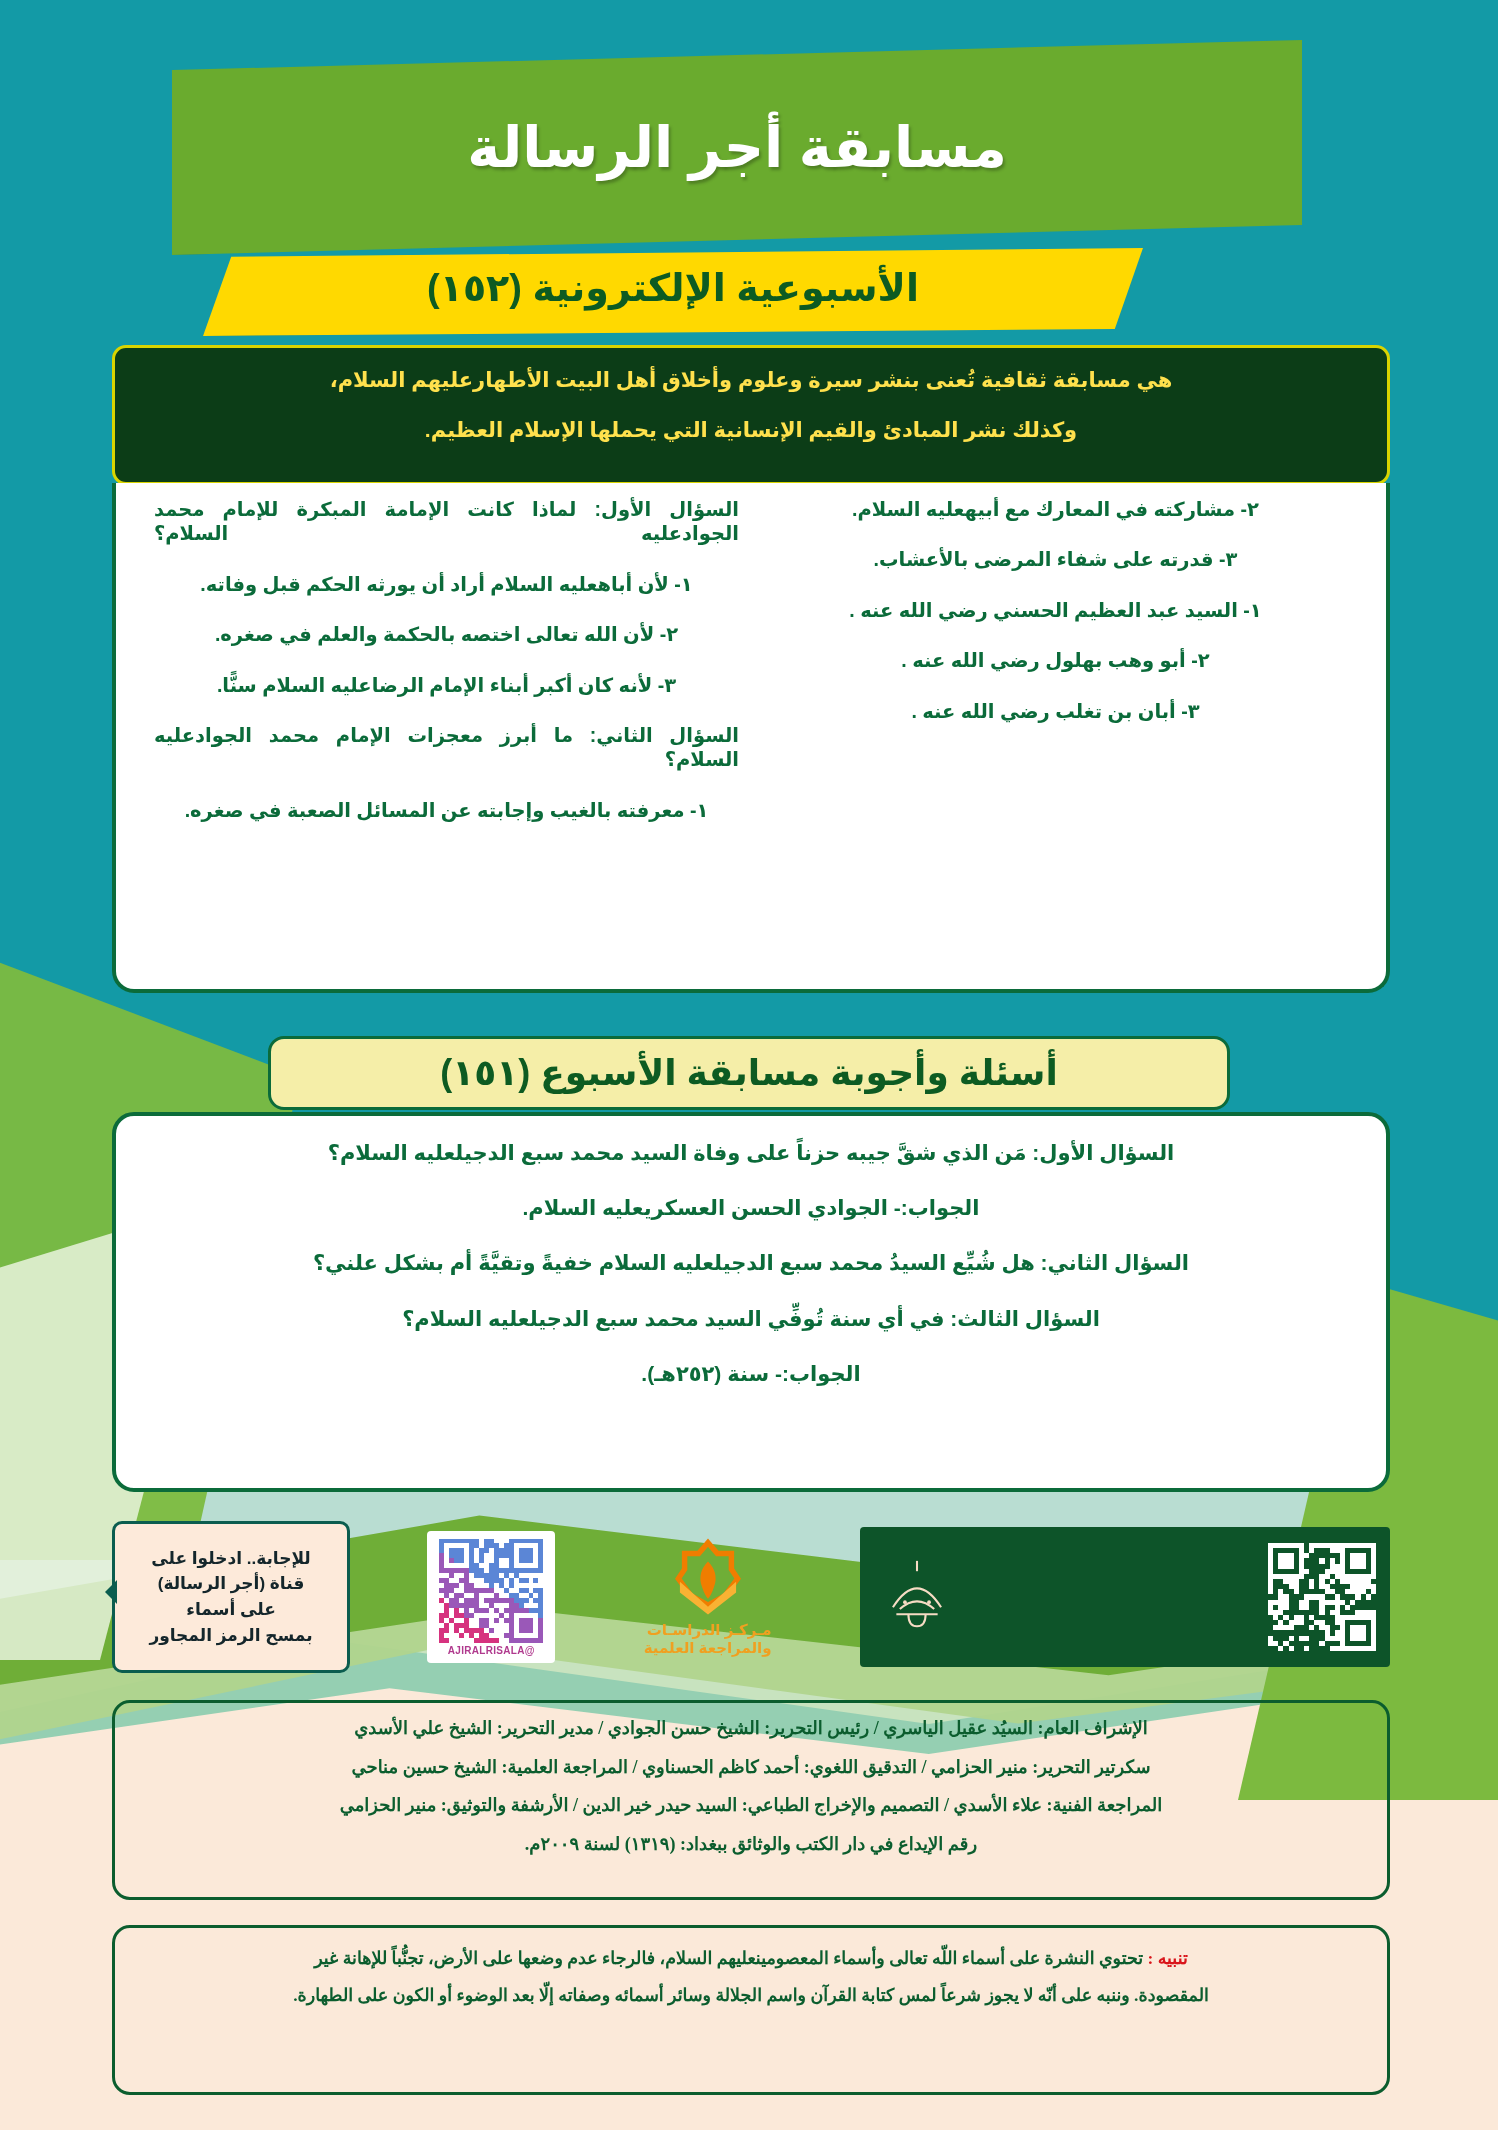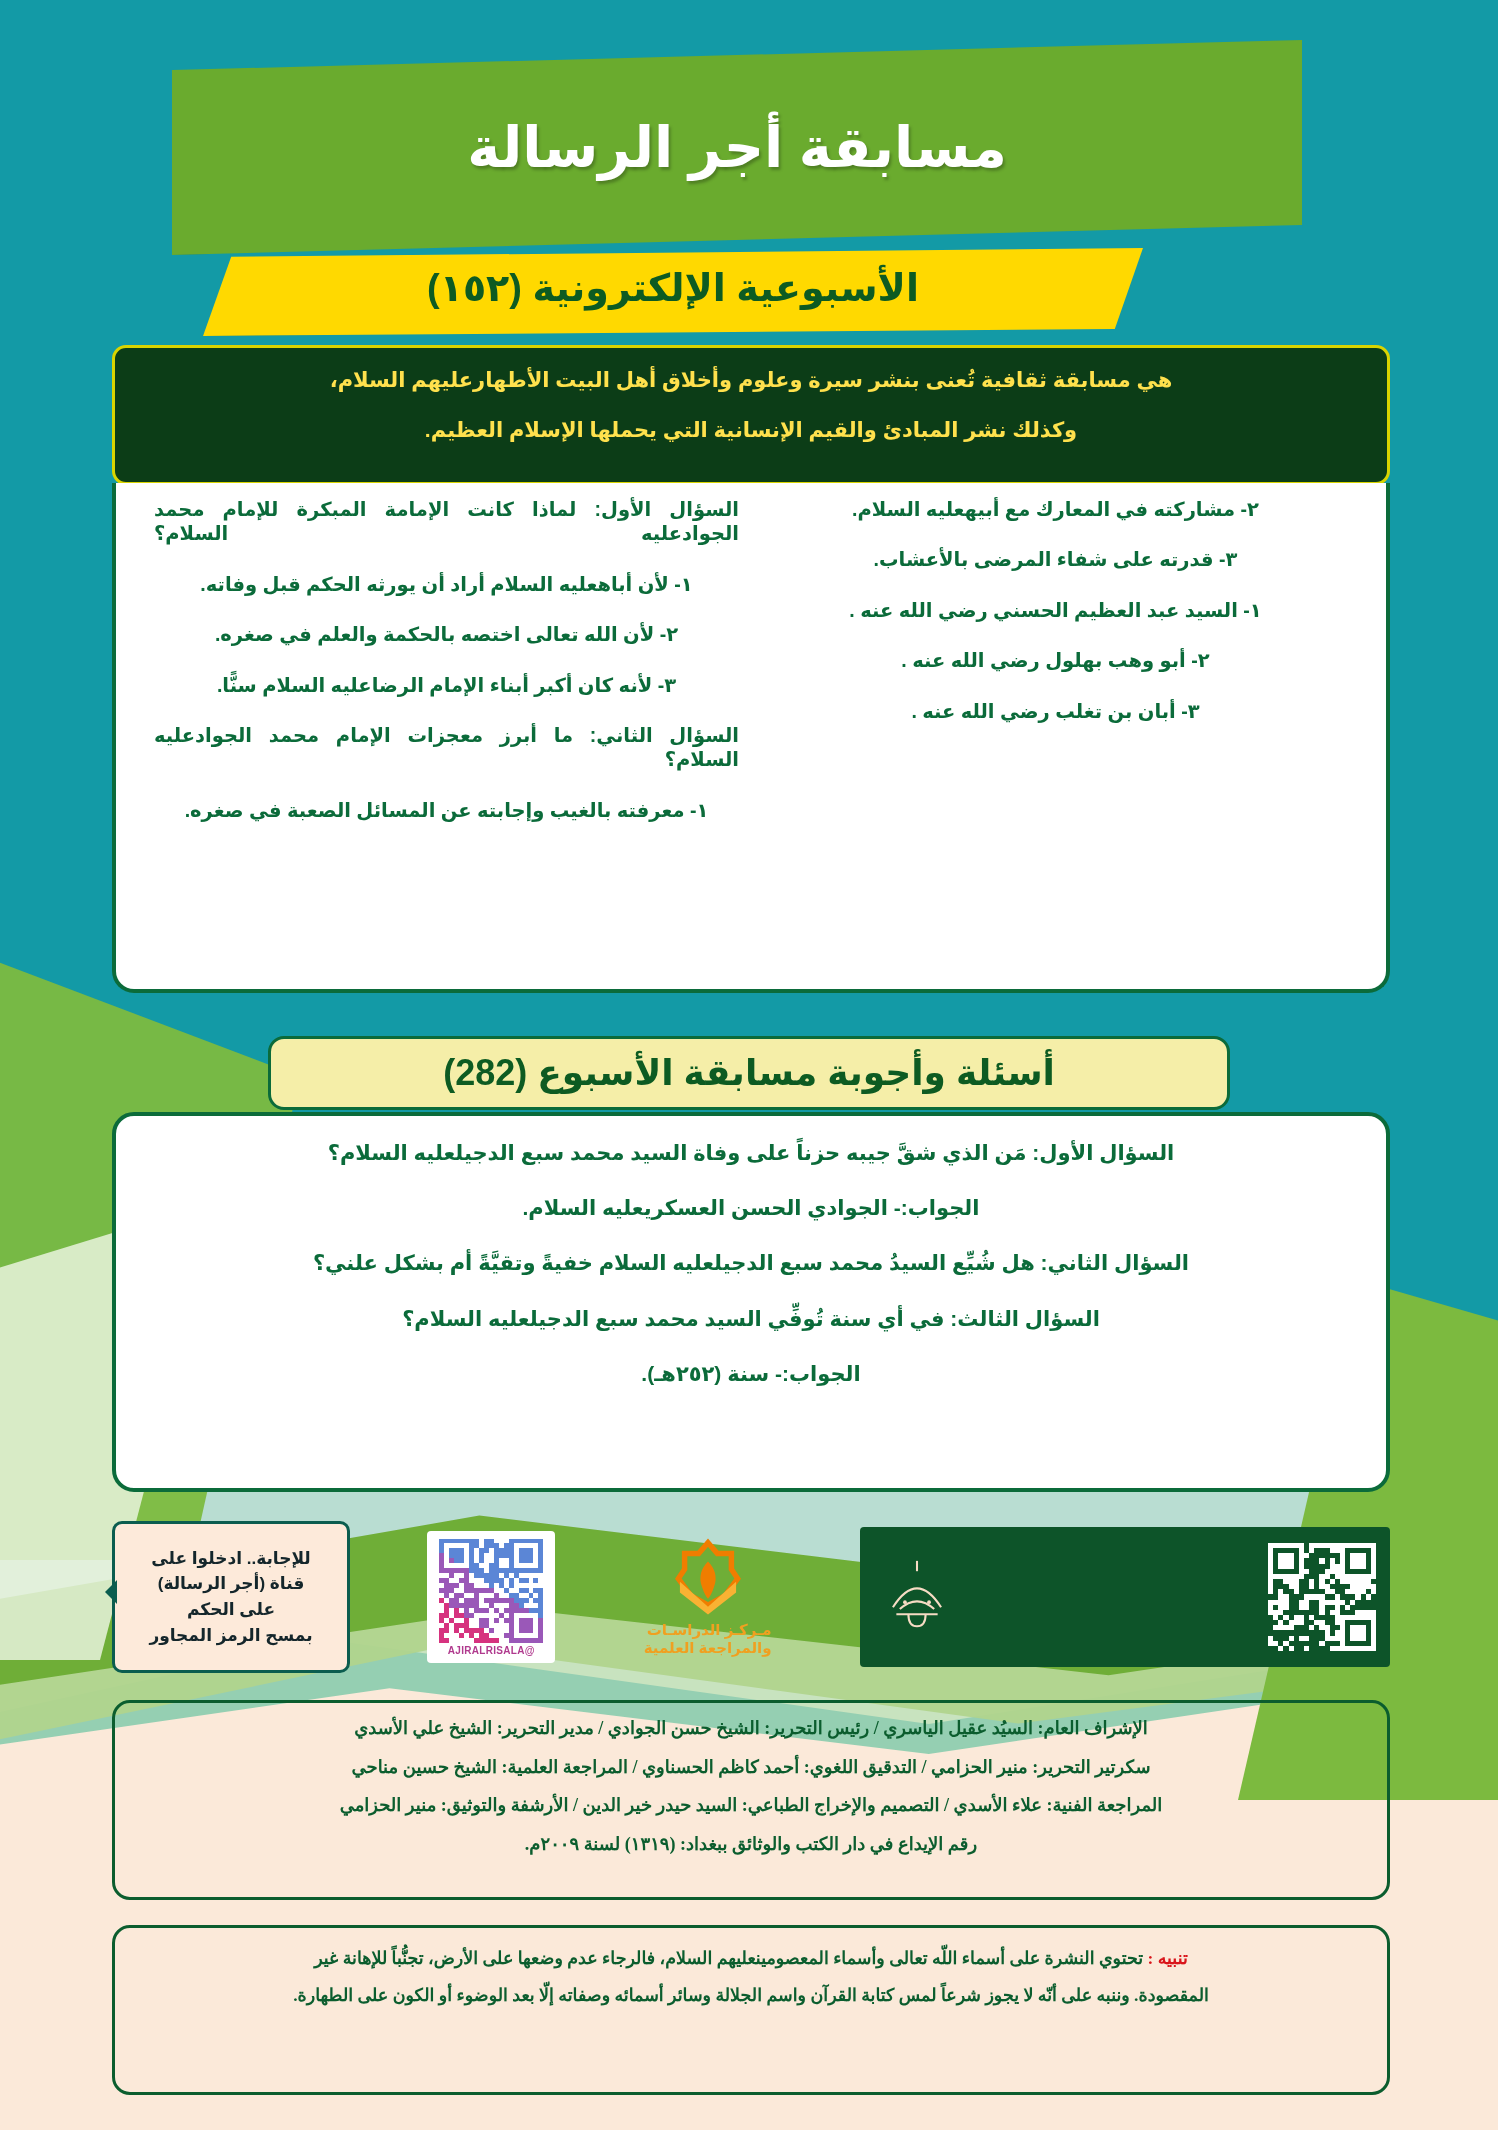--- a/index.html
+++ b/index.html
@@ -245,21 +245,21 @@
       <div class="q-line justified">السؤال الأول: لماذا كانت الإمامة المبكرة للإمام محمد الجوادعليه السلام؟</div>
       <div class="q-line center">١- لأن أباهعليه السلام أراد أن يورثه الحكم قبل وفاته.</div>
       <div class="q-line center">٢- لأن الله تعالى اختصه بالحكمة والعلم في صغره.</div>
       <div class="q-line center">٣- لأنه كان أكبر أبناء الإمام الرضاعليه السلام سنًّا.</div>
       <div class="q-line justified">السؤال الثاني: ما أبرز معجزات الإمام محمد الجوادعليه السلام؟</div>
       <div class="q-line center">١- معرفته بالغيب وإجابته عن المسائل الصعبة في صغره.</div>
     </div>
   </div>
 
   <div class="pill">
-    <span class="pill-text">أسئلة وأجوبة مسابقة الأسبوع (282)</span>
+    <span class="pill-text">أسئلة وأجوبة مسابقة الأسبوع (١٥١)</span>
   </div>
 
   <div class="apanel">
     <div class="a-line">السؤال الأول: مَن الذي شقَّ جيبه حزناً على وفاة السيد محمد سبع الدجيلعليه السلام؟</div>
     <div class="a-line">الجواب:- الجوادي الحسن العسكريعليه السلام.</div>
     <div class="a-line">السؤال الثاني: هل شُيِّع السيدُ محمد سبع الدجيلعليه السلام خفيةً وتقيَّةً أم بشكل علني؟</div>
     <div class="a-line">السؤال الثالث: في أي سنة تُوفِّي السيد محمد سبع الدجيلعليه السلام؟</div>
     <div class="a-line">الجواب:- سنة (٢٥٢هـ).</div>
   </div>
 
@@ -1177,21 +1177,21 @@
           <i style="background: transparent;"></i>
           <i style="background: rgb(214, 51, 127);"></i>
           <i style="background: rgb(214, 51, 127);"></i>
         </div>
       <div class="qr-tag">@AJIRALRISALA</div>
     </div>
 
     <div class="bubble">
       <div class="bubble-line">للإجابة.. ادخلوا على</div>
       <div class="bubble-line">قناة (أجر الرسالة)</div>
-      <div class="bubble-line">على الحكم</div>
+      <div class="bubble-line">على أسماء</div>
       <div class="bubble-line">بمسح الرمز المجاور</div>
     </div>
   </div>
 
   <div class="credits">
     <div class="credit-line">الإشراف العام: السيُد عقيل الياسري  /  رئيس التحرير: الشيخ حسن الجوادي  /  مدير التحرير:  الشيخ علي الأسدي</div>
     <div class="credit-line">سكرتير التحرير: منير الحزامي  /  التدقيق اللغوي: أحمد كاظم الحسناوي  /  المراجعة العلمية: الشيخ حسين مناحي</div>
     <div class="credit-line">المراجعة الفنية: علاء الأسدي  /  التصميم والإخراج الطباعي: السيد حيدر خير الدين  /  الأرشفة والتوثيق: منير الحزامي</div>
     <div class="credit-line">رقم الإيداع في دار الكتب والوثائق ببغداد: (١٣١٩) لسنة ٢٠٠٩م.</div>
   </div>

